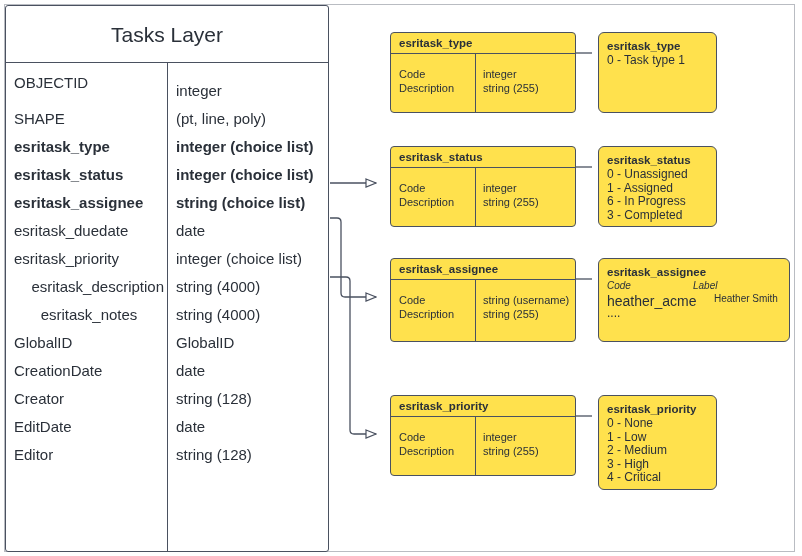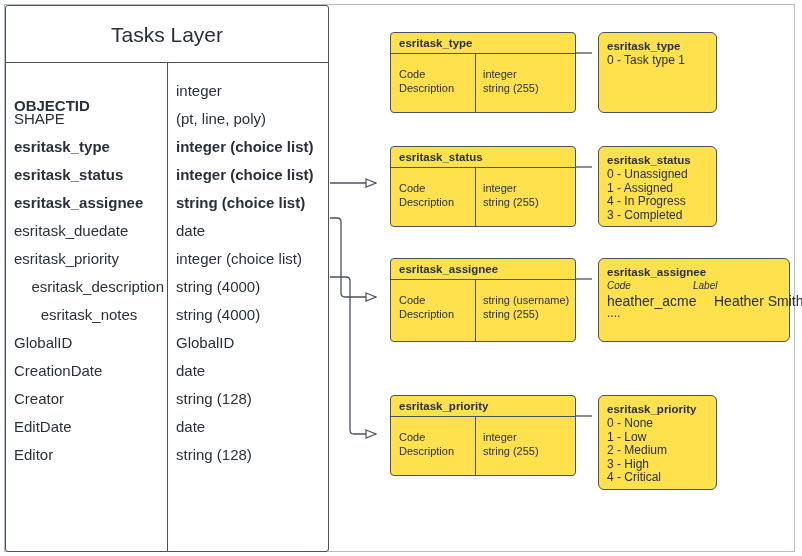--- a/index.html
+++ b/index.html
@@ -174,21 +174,21 @@
     left: 0;
     top: 0;
     font-size: 14px;
     color: #2a3039;
     white-space: nowrap;
   }
   .ypanel-pair .p2 {
     position: absolute;
     left: 86px;
     top: 0;
-    font-size: 14px;
+    font-size: 10px;
     color: #2a3039;
     white-space: nowrap;
     padding-left: 21px;
   }
 
   
   #connectors {
     position: absolute;
     left: 0;
     top: 0;
@@ -201,21 +201,21 @@
 <body>
 
 <div id="canvas">
 
   <div id="outer-frame"></div>
 
   <div id="tasks-layer">
     <div id="tasks-layer-title">Tasks Layer</div>
     <div id="tasks-col-divider"></div>
     <div id="entity-fields">
-        <div class="field-row" style="top: 86px; font-weight: bold;">OBJECTID</div>
+        <div class="field-row" style="top: 63px;">OBJECTID</div>
         <div class="type-row" style="top: 71px;">integer</div>
         <div class="field-row" style="top: 99px;">SHAPE</div>
         <div class="type-row" style="top: 99px;">(pt, line, poly)</div>
         <div class="field-row bold" style="top: 127px;">esritask_type</div>
         <div class="type-row bold" style="top: 127px;">integer (choice list)</div>
         <div class="field-row bold" style="top: 155px;">esritask_status</div>
         <div class="type-row bold" style="top: 155px;">integer (choice list)</div>
         <div class="field-row bold" style="top: 183px;">esritask_assignee</div>
         <div class="type-row bold" style="top: 183px;">string (choice list)</div>
         <div class="field-row" style="top: 211px;">esritask_duedate</div>
@@ -277,21 +277,21 @@
 
   <div class="ypanel" id="ypanel-type" style="left:598px; top:32px; width:119px; height:81px;">
     <div class="ypanel-title">esritask_type</div>
     <div class="ypanel-line">0 - Task type 1</div>
   </div>
 
   <div class="ypanel" id="ypanel-status" style="left:598px; top:146px; width:119px; height:81px;">
     <div class="ypanel-title">esritask_status</div>
     <div class="ypanel-line">0 - Unassigned</div>
     <div class="ypanel-line">1 - Assigned</div>
-    <div class="ypanel-line">4 - In Progress</div>
+    <div class="ypanel-line">6 - In Progress</div>
     <div class="ypanel-line">3 - Completed</div>
   </div>
 
   <div class="ypanel" id="ypanel-assignee" style="left:598px; top:258px; width:192px; height:84px;">
     <div class="ypanel-title">esritask_assignee</div>
     <div class="ypanel-cols">
       <span class="c1">Code</span>
       <span class="c2">Label</span>
     </div>
     <div class="ypanel-pair">

